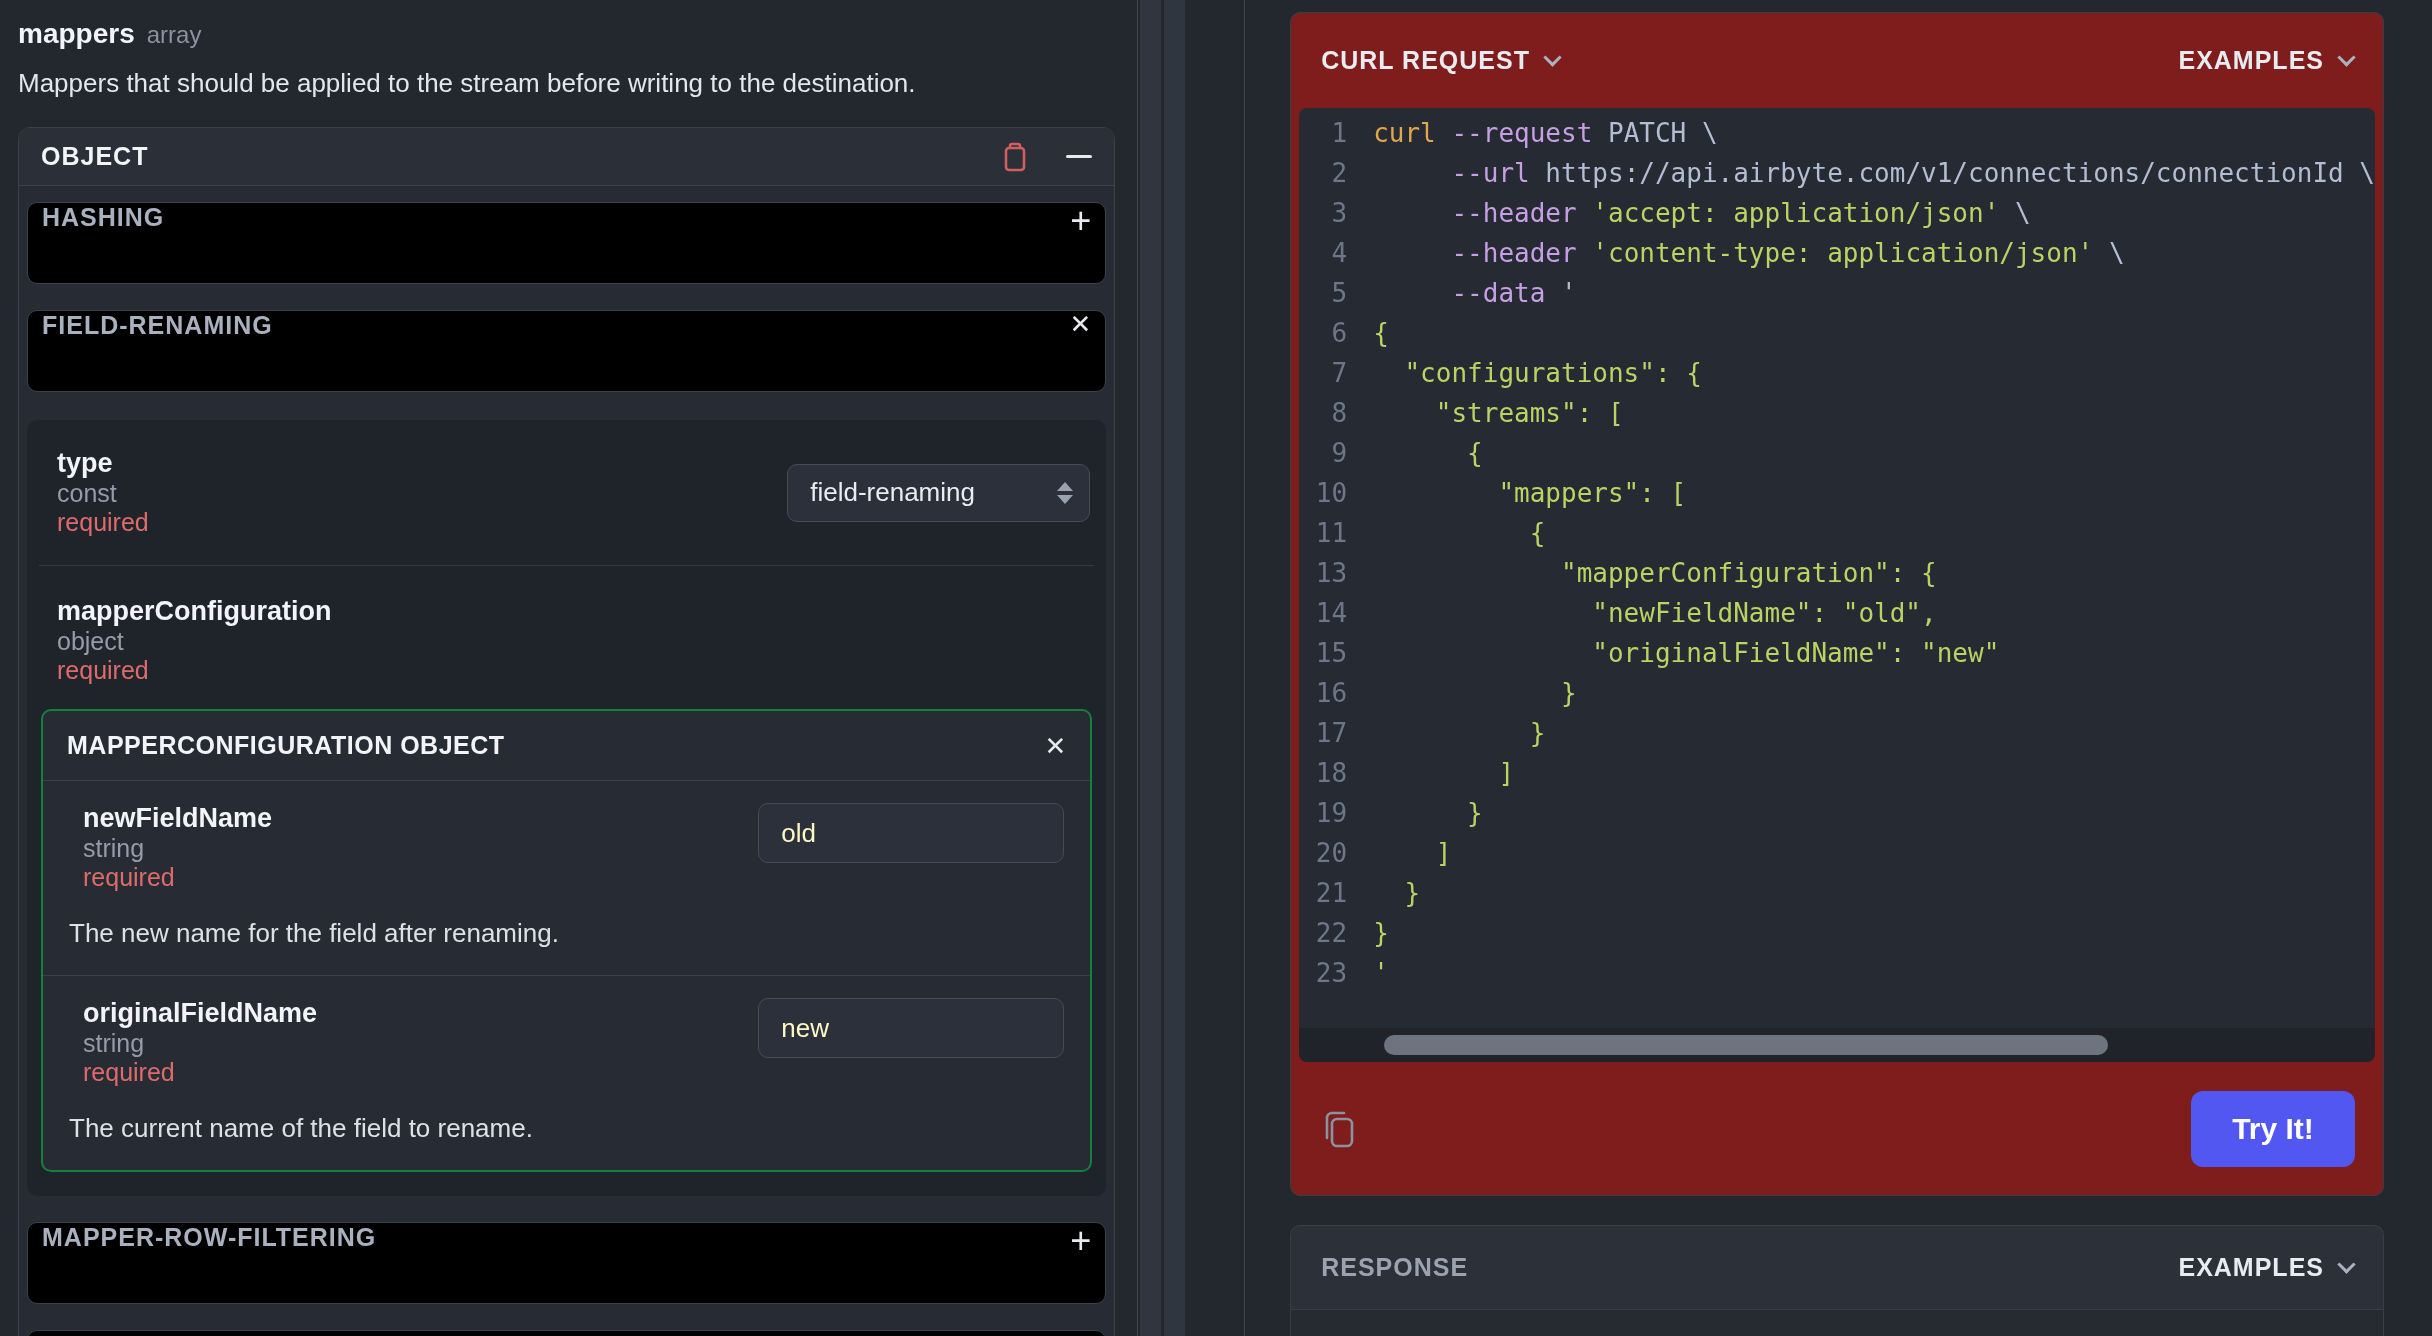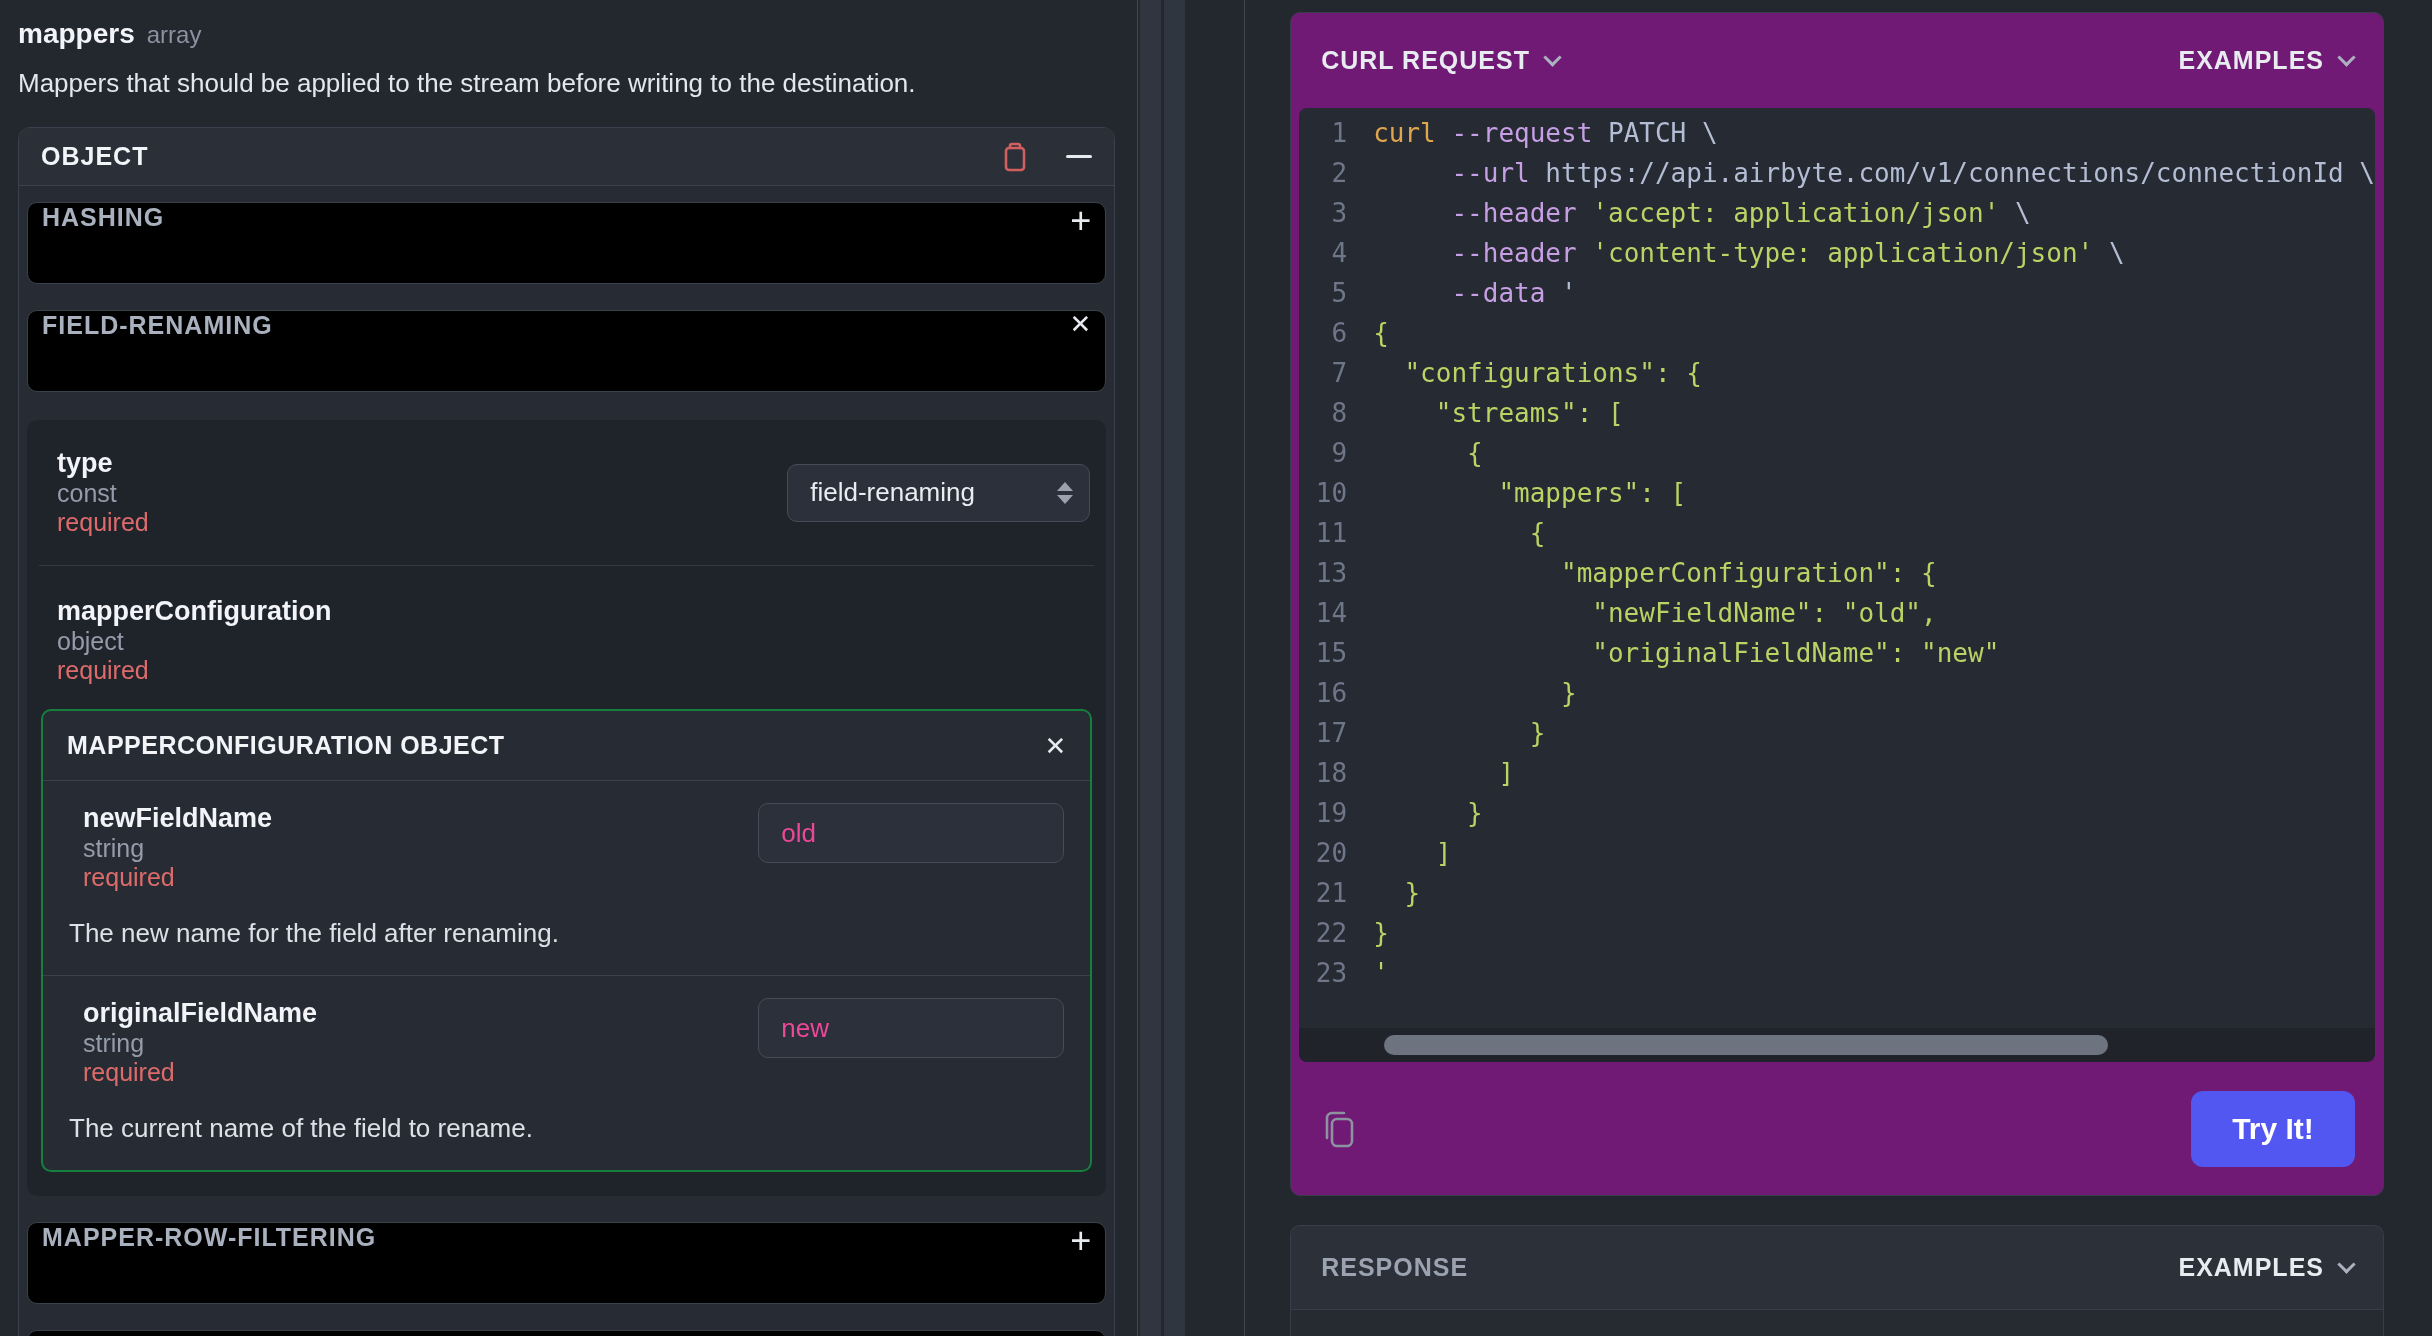--- a/index.html
+++ b/index.html
@@ -57,21 +57,21 @@
   .mc-card > header {
     display:flex; align-items:center; justify-content:space-between;
     height:70px; padding:0 24px; border-bottom:1px solid #3a414c;
   }
   .mc-title { font-size:25px; font-weight:700; letter-spacing:0.5px; color:#f2f4f8; }
   .f-row { display:flex; justify-content:space-between; padding:22px 26px 26px 26px; }
   .f-row + .f-row { border-top:1px solid #3a414c; }
   .f-desc { margin-top:26px; font-size:26px; color:#dce0e7; }
   .text-input {
     width:306px; height:60px; background:#2b303a; border:1px solid #454c58; border-radius:10px;
-    font-size:26px; color:#ec4899; padding:0 22px; line-height:58px; flex:none;
+    font-size:26px; color:#fef9c3; padding:0 22px; line-height:58px; flex:none;
   }
   .select {
     width:303px; height:58px; background:#2b303a; border:1px solid #454c58; border-radius:10px;
     display:flex; align-items:center; justify-content:space-between; padding:0 16px 0 22px;
     font-size:26px; color:#e9ecf1; cursor:pointer; flex:none;
   }
   .updown { display:flex; flex-direction:column; gap:4px; }
   .tri-up { width:0; height:0; border-left:8px solid transparent; border-right:8px solid transparent; border-bottom:9px solid #9aa2af; }
   .tri-down { width:0; height:0; border-left:8px solid transparent; border-right:8px solid transparent; border-top:9px solid #9aa2af; }
 
@@ -79,21 +79,21 @@
     margin:24px 0 0 0; height:62px; border-radius:10px;
   }
 
   
   .gutter { width:119px; position:relative; border-left:1px solid #3f4651; border-right:1px solid #3f4651; }
   .gutter .track { position:absolute; top:0; bottom:0; left:2px; width:46px; display:flex; gap:3px; }
   .gutter .bar { width:21px; background:#30363f; }
 
   
   .right-pane { flex:1; padding:12px 48px 0 45px; }
-  .code-card { background:#701a75; border:1px solid #383e49; border-radius:10px; overflow:hidden; }
+  .code-card { background:#7f1d1d; border:1px solid #383e49; border-radius:10px; overflow:hidden; }
   .code-card > header, .resp-card > header {
     display:flex; align-items:center; justify-content:space-between;
     height:95px; padding:0 30px;
   }
   .hdr-left, .hdr-right { display:flex; align-items:center; cursor:pointer; }
   .panel-title { font-size:25px; font-weight:700; letter-spacing:1px; color:#e8ebf0; }
   .panel-title.dim { color:#9ba3b1; }
   .chev { width:13px; height:13px; border-right:3px solid #aab2c0; border-bottom:3px solid #aab2c0;
           transform:rotate(45deg); margin:-6px 0 0 16px; }
 

